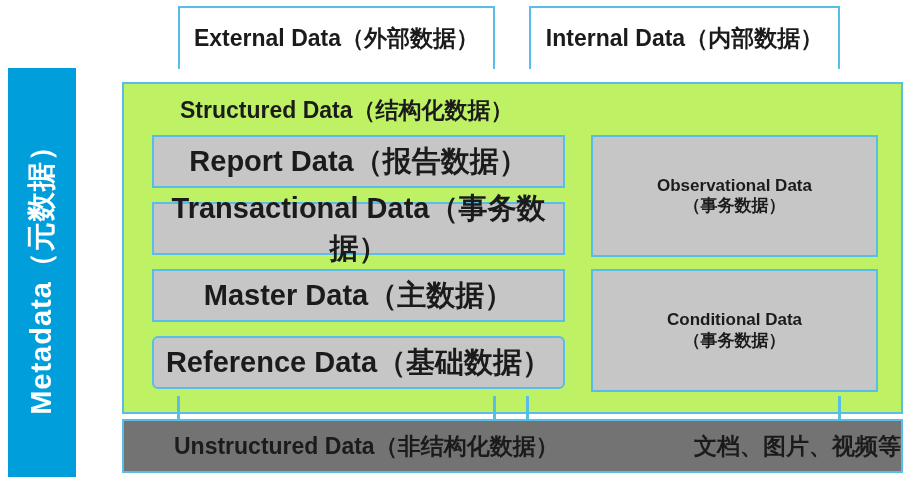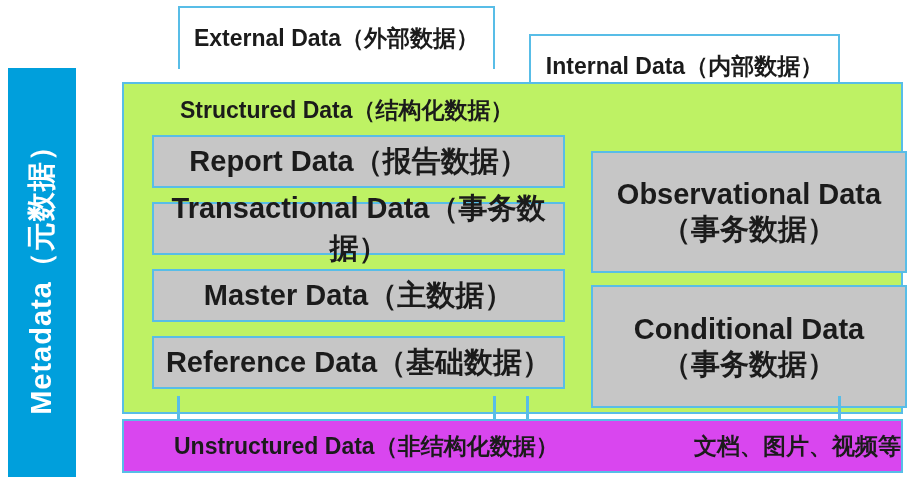--- a/index.html
+++ b/index.html
@@ -31,21 +31,21 @@
   
   .topbox {
     background: #ffffff;
     border: 2px solid #58bde7;
     border-bottom: none;
     display: flex; align-items: center; justify-content: center;
     font-size: 23px; font-weight: bold;
     box-sizing: border-box;
   }
   .topbox.external { left: 178px; top: 6px; width: 317px; height: 63px; }
-  .topbox.internal { left: 529px; top: 6px; width: 311px; height: 63px; margin-top: 28px; }
+  .topbox.internal { left: 529px; top: 6px; width: 311px; height: 63px; }
 
   
   .mainbox {
     left: 122px; top: 82px; width: 781px; height: 332px;
     background: #bef264;
     border: 2px solid #58bde7;
     box-sizing: border-box;
   }
   .mainbox .title {
     position: absolute; left: 56px; top: 11px;
@@ -54,39 +54,39 @@
   .cell {
     position: absolute;
     background: #c6c6c6;
     border: 2px solid #58bde7;
     box-sizing: border-box;
     display: flex; align-items: center; justify-content: center;
     text-align: center;
     font-size: 29px; font-weight: bold;
   }
   .cell.left  { left: 28px;  width: 413px; height: 53px; }
-  .cell.right { left: 467px; width: 316px; font-size: 29px; line-height: 1.2; margin-top: 16px; }
+  .cell.right { left: 467px; width: 287px; font-size: 17px; line-height: 1.2; }
   .row0 { top: 51px; }
   .row1 { top: 118px; }
   .row2 { top: 185px; }
-  .row3 { top: 252px; }
+  .row3 { top: 252px; border-radius: 6px; }
   .cell.right.tall0 { top: 51px;  height: 122px; }
   .cell.right.tall1 { top: 185px; height: 123px; }
 
   
   .stub { width: 3px; height: 26px; top: 396px; background: #58bde7; }
   .stub.s0 { left: 177px; }
   .stub.s1 { left: 493px; }
   .stub.s2 { left: 526px; }
   .stub.s3 { left: 838px; }
 
   
   .bottombox {
     left: 122px; top: 419px; width: 781px; height: 54px;
-    background: #d946ef;
+    background: #737373;
     border: 2px solid #58bde7;
     box-sizing: border-box;
     display: flex; align-items: center; justify-content: space-between;
     font-size: 23px; font-weight: bold;
   }
   .bottombox .label { padding-left: 50px; }
   .bottombox .note  { }
 </style>
 </head>
 <body>

